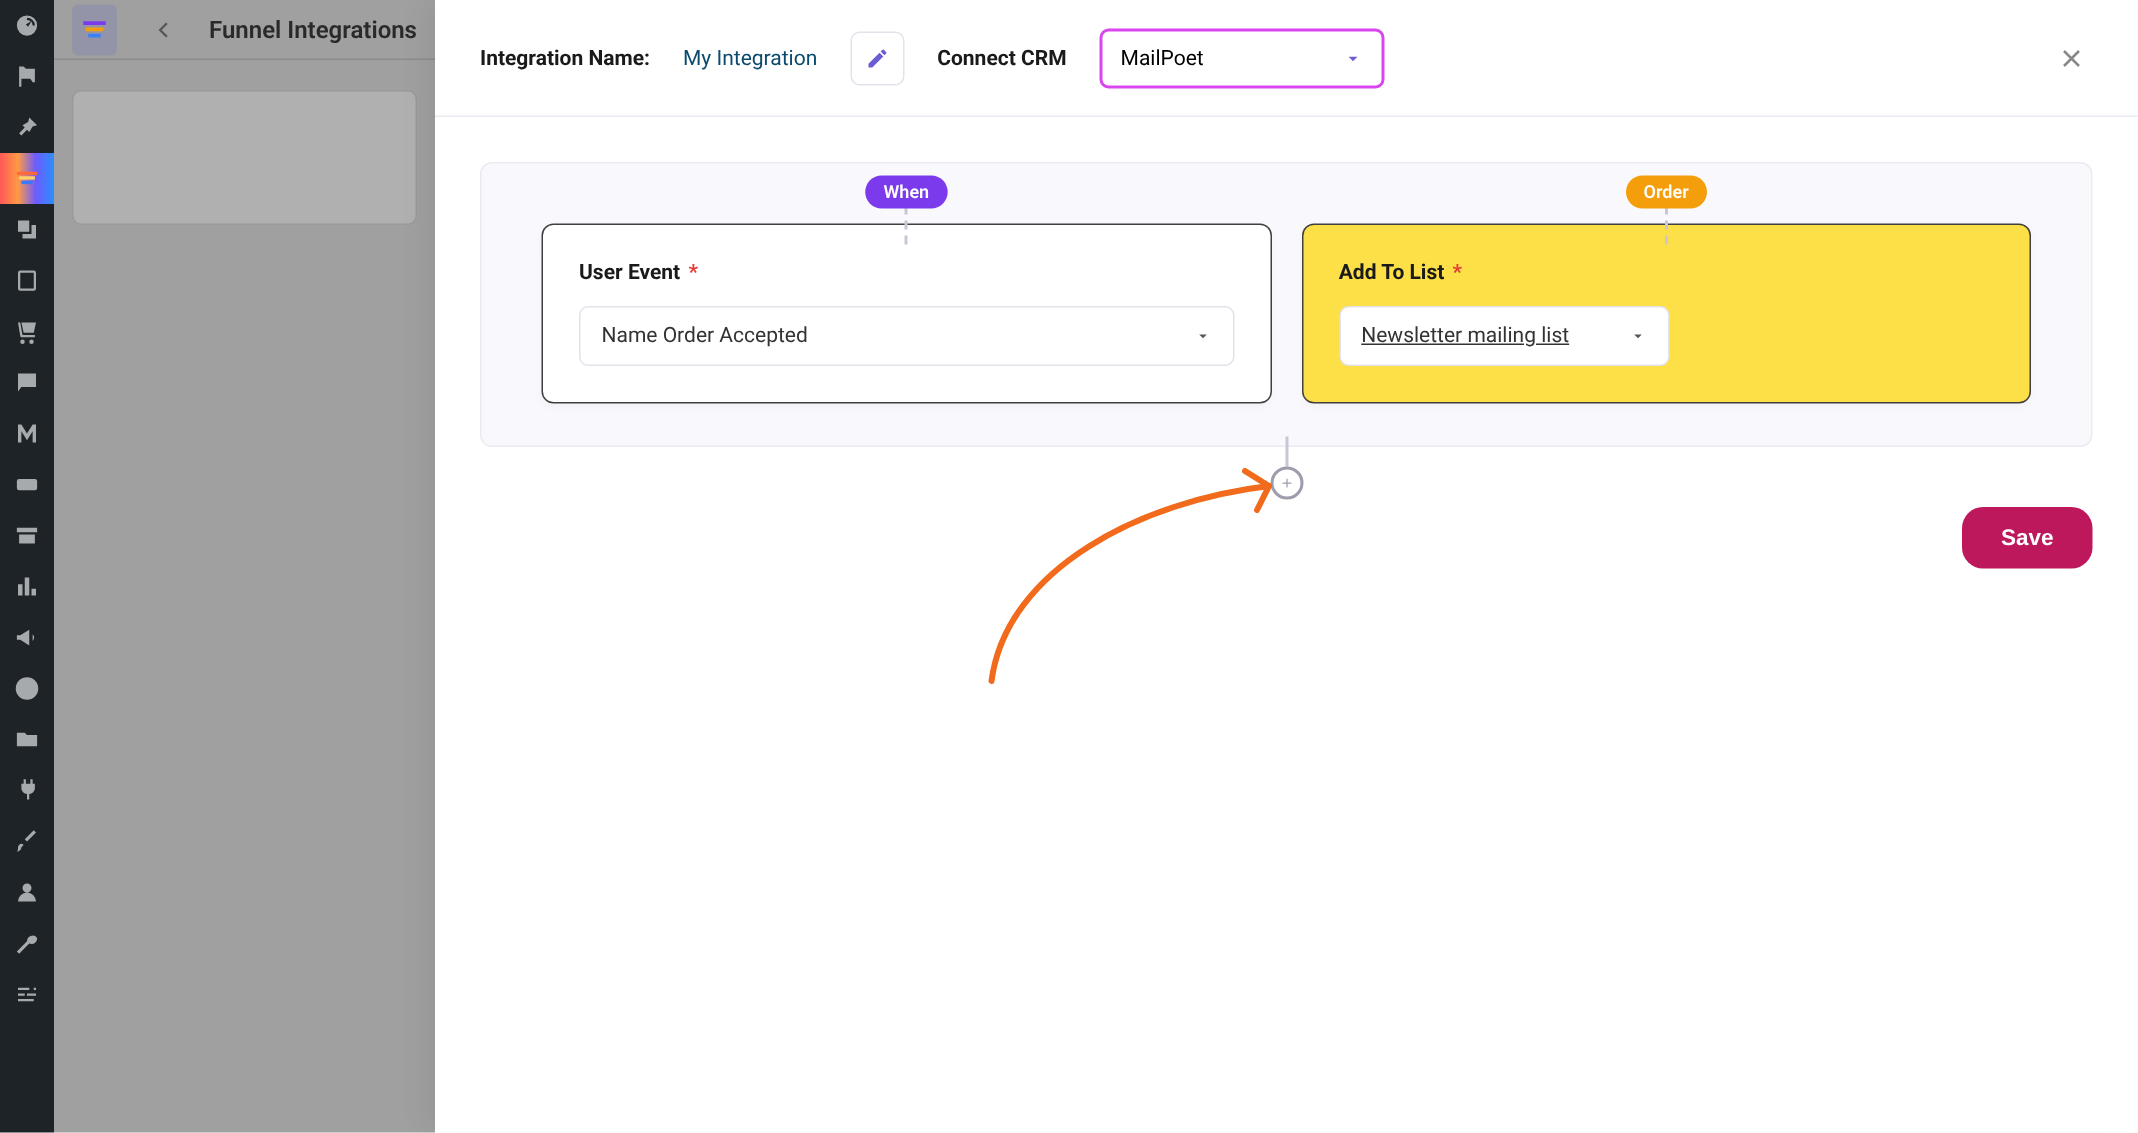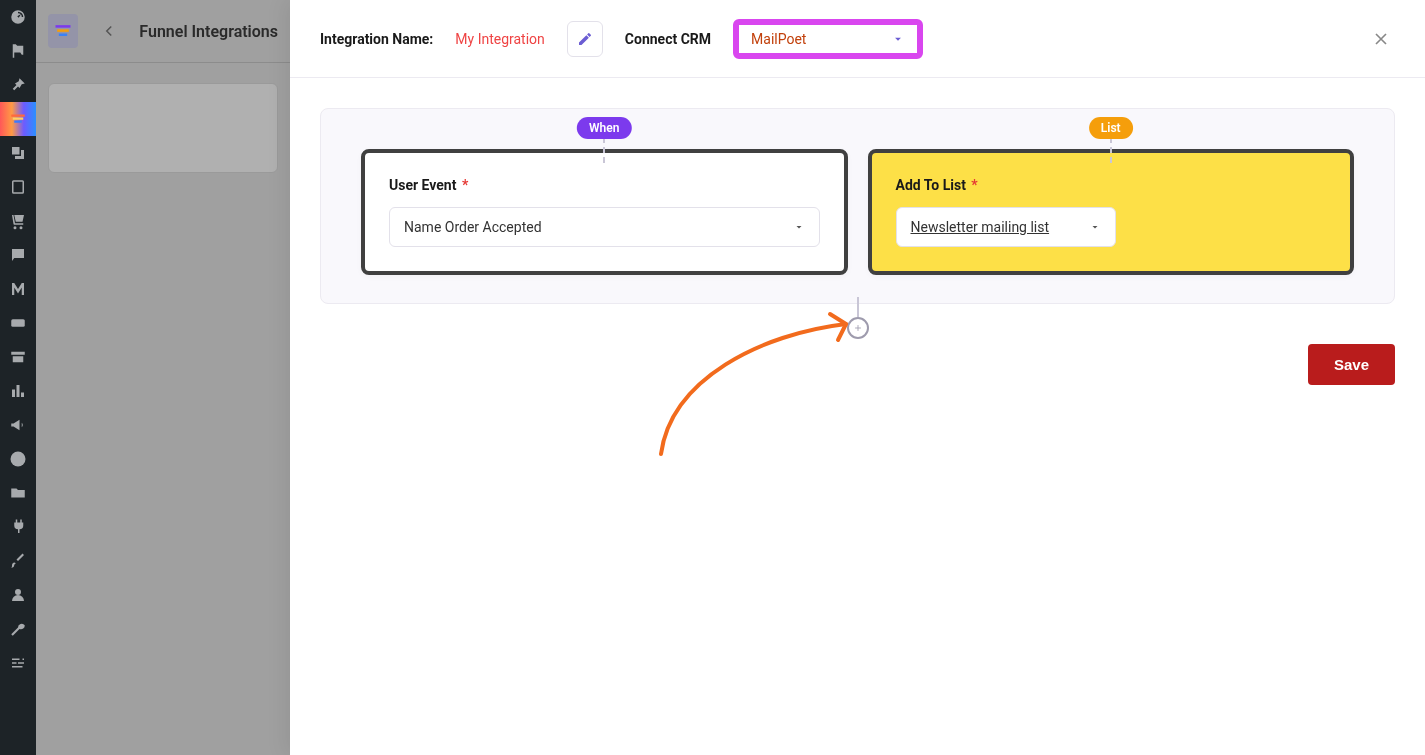--- a/index.html
+++ b/index.html
@@ -7,66 +7,66 @@
     
     
     .wp-sidebar { position: absolute; left: 0; top: 0; width: 36px; height: 755px; background: #1d2327; display: flex; flex-direction: column; }
     .wp-sidebar .item { width: 36px; height: 34px; display: flex; align-items: center; justify-content: center; color: #a7aaad; cursor: pointer; }
     .wp-sidebar .item.active { background: linear-gradient(90deg, #ff5858 0%, #ff9a44 33%, #6d5bff 66%, #2b90ff 100%); color: #fff; position: relative; }
     .wp-sidebar .item.active::after { content:''; position:absolute; right:-6px; top:50%; transform:translateY(-50%); border:6px solid transparent; border-left-color:#1d2327; display:none;}
     .wp-sidebar .item svg { width: 18px; height: 18px; fill: currentColor; }
     
     
     .backdrop { position: absolute; left: 36px; top: 0; width: 254px; height: 755px; background: #a0a0a0; }
-    .backdrop .topbar { height: 63px; display: flex; align-items: center; padding: 0 12px; gap: 16px; border-bottom: 1px solid #8c8c8c;}
+    .backdrop .topbar { height: 40px; display: flex; align-items: center; padding: 0 12px; gap: 16px; border-bottom: 1px solid #8c8c8c;}
     .backdrop .funnel-logo { width: 34px; height: 34px; border-radius: 4px; background: #9494a8; display:flex; align-items:center; justify-content:center;}
     .backdrop .funnel-logo svg{width:20px;height:20px;}
     .backdrop .backbtn{ width:34px; height:34px; display:flex; align-items:center; justify-content:center; color:#555;}
     .backdrop .pgtitle{ font-weight:600; font-size:16px; color:#2a2a2a; white-space:nowrap; }
     .backdrop .card{ margin:20px 12px; height:90px; background:#b0b0b0; border-radius:6px; border:1px solid #9a9a9a;}
     
     
     .drawer { position:absolute; left:290px; top:0; right:0; height:755px; background:#fff; box-shadow: -4px 0 20px rgba(0,0,0,.08); display:flex; flex-direction:column;}
     
     .drawer-header{ height:78px; border-bottom:1px solid #eceaf1; display:flex; align-items:center; padding:0 30px; gap:22px;}
     .hdr-label{ font-weight:700; font-size:14px; color:#1a1a1a;}
-    .hdr-value{ color:#ef4444; font-size:14px;text-align:right; }
+    .hdr-value{ color:#0c4a6e; font-size:14px;text-align:right; }
     .edit-btn{ width:36px; height:36px; border:1px solid #e3e1ea; border-radius:6px; background:#fff; display:flex; align-items:center; justify-content:center; cursor:pointer; color:#6b5dd3;}
     .edit-btn svg{width:16px;height:16px;fill:currentColor;}
-    .crm-select{ width:190px; height:40px; border:6px solid #d946ef; border-radius:6px; background:#fff; display:flex; align-items:center; justify-content:space-between; padding:0 12px; color:#c2410c; font-size:14px; cursor:pointer;}
+    .crm-select{ width:190px; height:40px; border:2px solid #d946ef; border-radius:6px; background:#fff; display:flex; align-items:center; justify-content:space-between; padding:0 12px; color:#000000; font-size:14px; cursor:pointer;}
     .crm-select svg{width:14px;height:14px;fill:#6b5dd3;}
     .close-x{ margin-left:auto; width:28px;height:28px; color:#888; cursor:pointer; display:flex;align-items:center;justify-content:center;}
     .close-x svg{width:20px;height:20px;stroke:currentColor;fill:none;stroke-width:2;}
     
     .drawer-body{ flex:1; padding:30px; overflow:auto;}
     .rule-box{ background:#f9f8fc; border:1px solid #eceaf1; border-radius:8px; padding:40px 40px 28px; position:relative;}
     .rule-row{ display:flex; gap:20px; align-items:flex-start; }
     .rule-col{ flex:1; position:relative;}
     
     .pill{ position:absolute; top:-32px; left:50%; transform:translateX(-50%); color:#fff; font-size:12px; font-weight:600; padding:4px 12px; border-radius:12px; z-index:2;}
     .pill.when{ background:#7c3aed;}
     .pill.then{ background:#f59e0b;}
     .dash-line{ position:absolute; top:-12px; left:50%; transform:translateX(-50%); width:0; height:26px; border-left:2px dashed #c9c6d6; z-index:1;}
     
-    .panel{ background:#fff; border:4px solid #404040; border-radius:8px; padding:24px; box-shadow:0 2px 6px rgba(0,0,0,.03);}
+    .panel{ background:#fff; border:1px solid #404040; border-radius:8px; padding:24px; box-shadow:0 2px 6px rgba(0,0,0,.03);}
     .panel.gray{ background:#fde047;}
     .panel-label{ font-weight:700; font-size:14px; color:#1a1a1a; margin-bottom:14px;}
     .panel-label .req{ color:#e53935; margin-left:2px;}
     .sel{ width:100%; max-width:460px; height:40px; border:1px solid #e3e1ea; border-radius:6px; background:#fff; display:flex; align-items:center; justify-content:space-between; padding:0 14px; font-size:14px; color:#333; cursor:pointer;}
     .panel.gray .sel{ background:#fff; max-width:220px;text-decoration:underline;}
     .sel svg{width:12px;height:12px;fill:#555;}
     
     .add-btn{ position:absolute; left:50%; transform:translateX(-50%); bottom:-36px; width:22px;height:22px; border:2px solid #9e9bad; border-radius:50%; background:#fff; display:flex;align-items:center;justify-content:center; cursor:pointer; color:#9e9bad;}
     .add-line{ position:absolute; left:50%; transform:translateX(-50%); bottom:-14px; width:0; height:20px; border-left:2px solid #c9c6d6;}
     .add-btn svg{width:10px;height:10px;stroke:currentColor;stroke-width:2;fill:none;}
     
     .arrow-annot{ position:absolute; left:330px; top:190px; width:220px; height:160px; pointer-events:none;}
     
     .footer-actions{ display:flex; justify-content:flex-end; margin-top:40px;}
-    .save-btn{ background:#b91c1c; color:#fff; border:none; border-radius:4px; padding:12px 26px; font-size:15px; font-weight:600; cursor:pointer;}
+    .save-btn{ background:#be185d; color:#fff; border:none; border-radius:14px; padding:12px 26px; font-size:15px; font-weight:600; cursor:pointer;}
   </style>
 </head>
 <body>
 
 <div class="wp-sidebar">
   <div class="item">
       <svg viewBox="0 0 24 24">
         <path d="M12 3a9 9 0 00-9 9 9 9 0 009 9 9 9 0 009-9 9 9 0 00-9-9zm0 2a7 7 0 017 7h-2a5 5 0 00-5-5V5zm-1 6l5-3-3 5-2-2z"></path>
       </svg>
     </div>
@@ -224,21 +224,21 @@
             </div>
             <div class="sel">
               <span>Name Order Accepted</span>
               <svg viewBox="0 0 24 24">
                   <path d="M7 10l5 5 5-5z"></path>
                 </svg>
             </div>
           </div>
         </div>
         <div class="rule-col" style="position:relative;">
-          <div class="pill then">List</div>
+          <div class="pill then">Order</div>
           <div class="dash-line"></div>
           <div class="panel gray">
             <div class="panel-label">
               <span>Add To List</span>
               <span class="req">*</span>
             </div>
             <div class="sel">
               <span>Newsletter mailing list</span>
               <svg viewBox="0 0 24 24">
                   <path d="M7 10l5 5 5-5z"></path>

